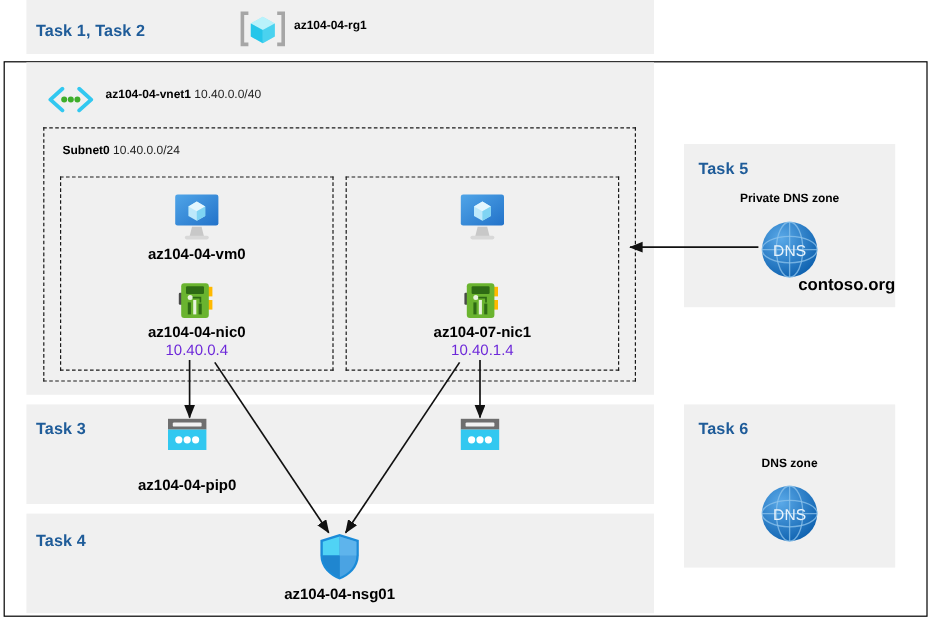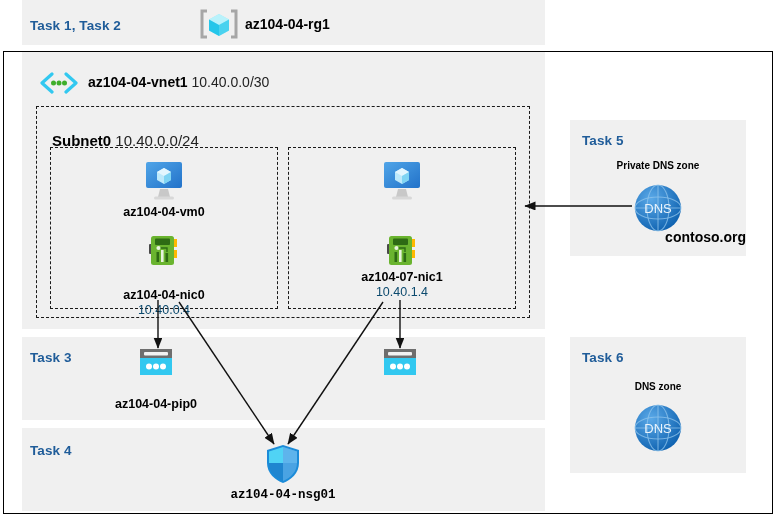--- a/index.html
+++ b/index.html
@@ -9,27 +9,27 @@
   #canvas{position:absolute;left:0;top:0;width:776px;height:517px;}
 
   
   .panel{position:absolute;background:#f0f0f0;}
   .outer-frame{position:absolute;left:3px;top:51px;width:770px;height:463px;
                border:1.5px solid #000;box-sizing:border-box;background:transparent;}
   .dashed{position:absolute;border:1.5px dashed #1a1a1a;box-sizing:border-box;background:transparent;}
 
   .task-label{position:absolute;color:#1f5c99;font-weight:bold;font-size:13.5px;
               letter-spacing:.1px;white-space:nowrap;}
-  .hdr-name{position:absolute;font-size:14px;white-space:nowrap;}
+  .hdr-name{position:absolute;font-size:10px;white-space:nowrap;}
   .hdr-name b{font-weight:bold;}
   .hdr-name span.cidr{font-weight:normal;color:#222;}
 
   .node{position:absolute;text-align:center;}
   .node .cap{font-weight:bold;font-size:12.5px;white-space:nowrap;line-height:15px;}
-  .node .sub{font-weight:normal;font-size:12.5px;white-space:nowrap;line-height:15px;color:#0c4a6e;}
+  .node .sub{font-weight:normal;font-size:12.5px;white-space:nowrap;line-height:15px;color:#6d28d9;}
   .zone-title{position:absolute;font-weight:bold;font-size:10px;white-space:nowrap;text-align:center;}
   .zone-sub{position:absolute;font-weight:bold;font-size:14px;white-space:nowrap;text-align:right;}
 
   svg.lines{position:absolute;left:0;top:0;width:776px;height:517px;pointer-events:none;}
   .icon{display:block;margin:0 auto;}
 </style>
 </head>
 <body>
 
 <div id="canvas">
@@ -62,26 +62,26 @@
       <path d="M14,2 L4,11 L14,20" fill="none" stroke="#32c8f0" stroke-width="3.2" stroke-linecap="round" stroke-linejoin="round"></path>
       <path d="M28,2 L38,11 L28,20" fill="none" stroke="#32c8f0" stroke-width="3.2" stroke-linecap="round" stroke-linejoin="round"></path>
       <circle cx="15.5" cy="11" r="2.5" fill="#3fae2a"></circle>
       <circle cx="21" cy="11" r="2.5" fill="#3fae2a"></circle>
       <circle cx="26.5" cy="11" r="2.5" fill="#3fae2a"></circle>
     </svg>
   </div>
 
   <div class="hdr-name" style="left:88px;top:74px;">
     <b>az104-04-vnet1</b>
-    <span class="cidr">10.40.0.0/30</span>
+    <span class="cidr">10.40.0.0/40</span>
   </div>
 
   <div class="dashed" style="left:36px;top:106px;width:494px;height:212px;"></div>
 
-  <div class="hdr-name" style="left:52px;top:132px;font-size:15px;">
+  <div class="hdr-name" style="left:52px;top:120px;font-size:10px;">
     <b>Subnet0</b>
     <span class="cidr">10.40.0.0/24</span>
   </div>
   <div class="dashed" style="left:50px;top:147px;width:228px;height:162px;"></div>
 
   <div class="node" style="left:104px;top:160px;width:120px;">
     <span>
       <svg class="icon" width="44" height="42" viewBox="0 0 44 42">
         <defs>
             <linearGradient id="vmg0" x1="0" y1="0" x2="1" y2="1">
@@ -108,21 +108,21 @@
         <rect x="3" y="10" width="4" height="10" rx="1" fill="#4a4a4a"></rect>
         <rect x="5" y="2" width="23" height="29" rx="2.5" fill="#6ab42f"></rect>
         <rect x="9" y="4.5" width="15" height="6.5" rx="1" fill="#2e6b14"></rect>
         <rect x="10.5" y="18" width="2.6" height="10" fill="#2e6b14"></rect>
         <rect x="15" y="16" width="2.6" height="12" fill="#e8f3de"></rect>
         <rect x="19.5" y="19" width="2.6" height="9" fill="#2e6b14"></rect>
         <circle cx="12.5" cy="14" r="2.1" fill="#e8f3de"></circle>
         <path d="M14.6,14 L21,14 L21,18" fill="none" stroke="#2e6b14" stroke-width="1.4"></path>
       </svg>
     </span>
-    <div class="cap" style="margin-top:20px;">az104-04-nic0</div>
+    <div class="cap" style="margin-top:2px;">az104-04-nic0</div>
     <div class="sub">10.40.0.4</div>
   </div>
 
   <div class="dashed" style="left:288px;top:147px;width:228px;height:162px;"></div>
 
   <div class="node" style="left:342px;top:160px;width:120px;">
     <span>
       <svg class="icon" width="44" height="42" viewBox="0 0 44 42">
         <defs>
             <linearGradient id="vmg1" x1="0" y1="0" x2="1" y2="1">
@@ -195,21 +195,21 @@
   <div class="node" style="left:223px;top:443px;width:120px;">
     <span>
       <svg class="icon" width="38" height="42" viewBox="0 0 38 42">
         <path d="M19,2 L35,7 L35,20 C35,30 27,37 19,40 C11,37 3,30 3,20 L3,7 Z" fill="#1b8bd8"></path>
         <path d="M19,4 L33,8.5 L33,20 C33,29 26,35.3 19,38 L19,4 Z" fill="#4aa3e3"></path>
         <path d="M19,4 L5,8.5 L5,20 C5,20 5,20 5,20 L19,20 Z" fill="#50d3f5"></path>
         <path d="M19,20 L33,20 L33,8.5 L19,4 Z" fill="#5eb4ec"></path>
         <path d="M19,20 L5,20 C5,29 12,35.3 19,38 Z" fill="#1f86d0"></path>
       </svg>
     </span>
-    <div class="cap" style="margin-top:3px;font-family:Liberation Mono, monospace;">az104-04-nsg01</div>
+    <div class="cap" style="margin-top:3px;">az104-04-nsg01</div>
   </div>
 
   <div class="panel" style="left:570px;top:120px;width:176px;height:136px;"></div>
   <div class="task-label" style="left:582px;top:133px;">Task 5</div>
 
   <div class="zone-title" style="left:570px;top:160px;width:176px;">Private DNS zone</div>
 
   <div style="position:absolute;left:633px;top:183px;width:50px;height:50px;">
     <svg width="50" height="50" viewBox="0 0 50 50">
       <defs>

